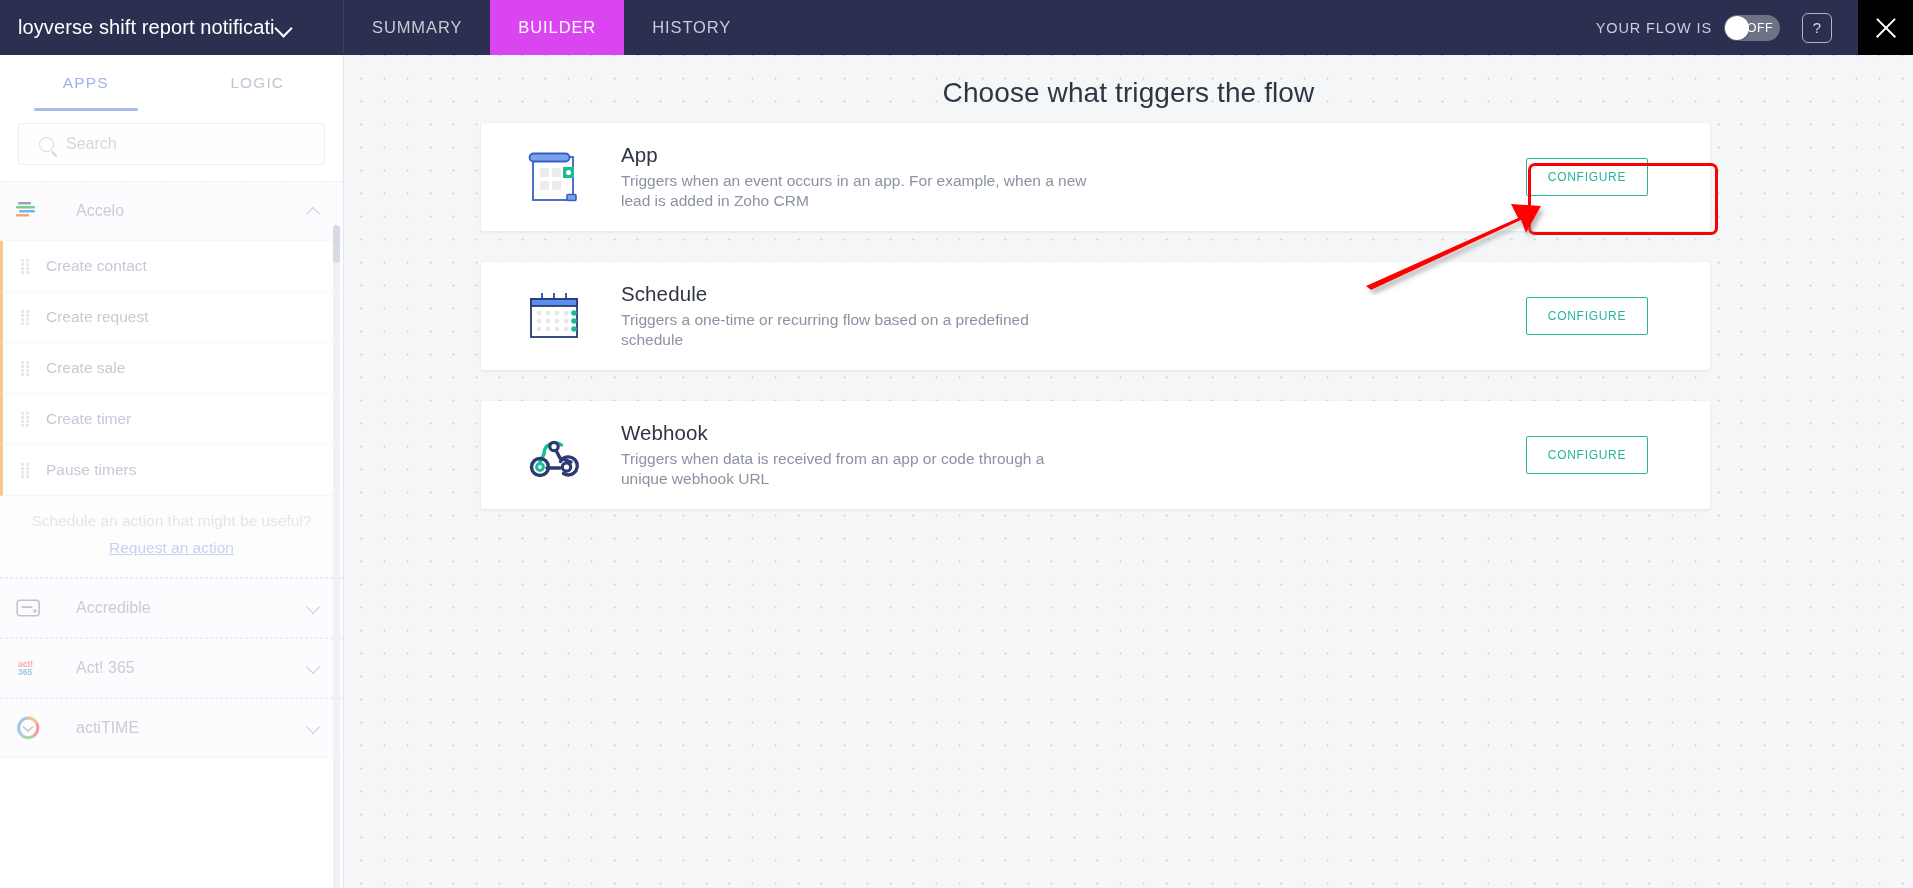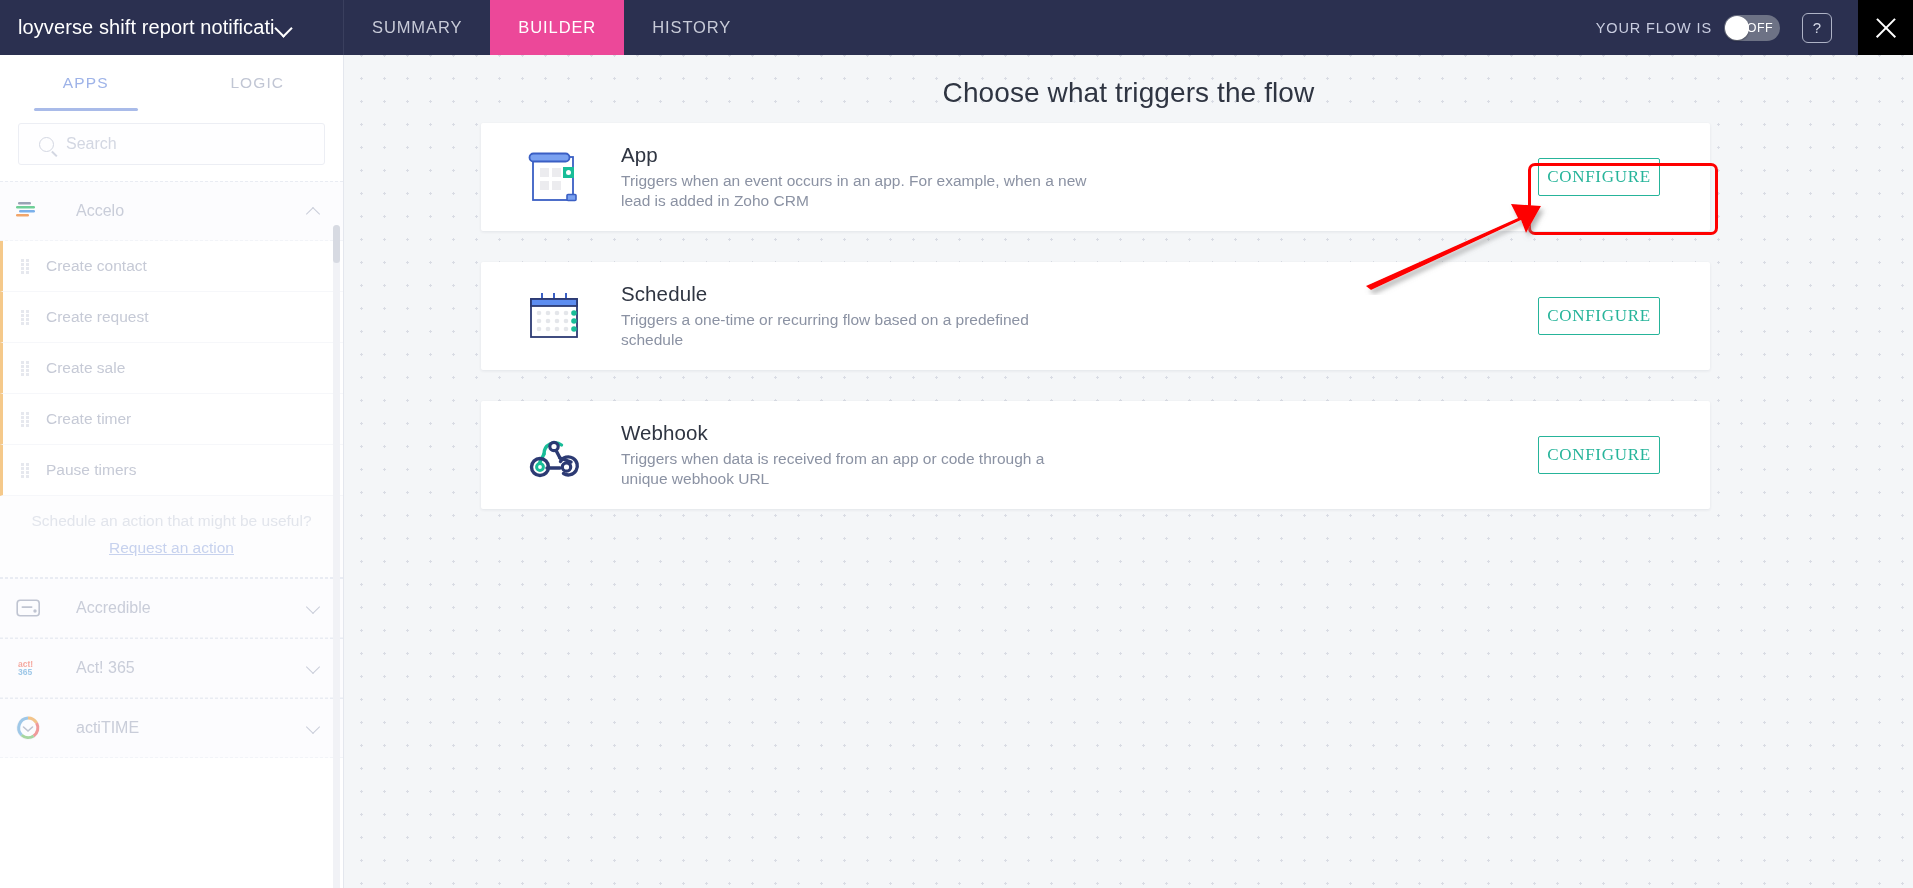--- a/index.html
+++ b/index.html
@@ -59,21 +59,21 @@
   .tabs { display: flex; align-items: stretch; }
   .tab {
     display: flex; align-items: center;
     padding: 0 28px;
     color: #c8cbd8;
     font-size: 16.5px;
     letter-spacing: .9px;
     cursor: pointer;
   }
   .tab.active {
-    background: #ec4899;
+    background: #d946ef;
     color: #ffffff;
   }
   .header-right {
     margin-left: auto;
     display: flex; align-items: center;
     padding-right: 0;
   }
   .flow-state-label {
     color: #c9cde0;
     font-size: 14.5px;
@@ -331,28 +331,28 @@
     font-size: 15.5px;
     color: #8b92a3;
     line-height: 20.5px;
     max-width: 470px;
   }
   .configure-btn {
     width: 122px; height: 38px;
     border: 1.5px solid #26b49a;
     border-radius: 2px;
     color: #26b49a;
-    font-size: 17px;
+    font-size: 12px;
     letter-spacing: .7px;
     display: flex; align-items: center; justify-content: center;
     background: #ffffff;
     cursor: pointer;
     flex: 0 0 122px;
-    margin-right: 28px;
-    font-family: Liberation Serif, serif;
+    margin-right: 40px;
+    font-family: Liberation Sans, sans-serif;
   }
 
   
   .anno-rect {
     position: absolute;
     left: 1528px; top: 163px;
     width: 190px; height: 72px;
     border: 3px solid #fe0000;
     border-radius: 7px;
     pointer-events: none;

